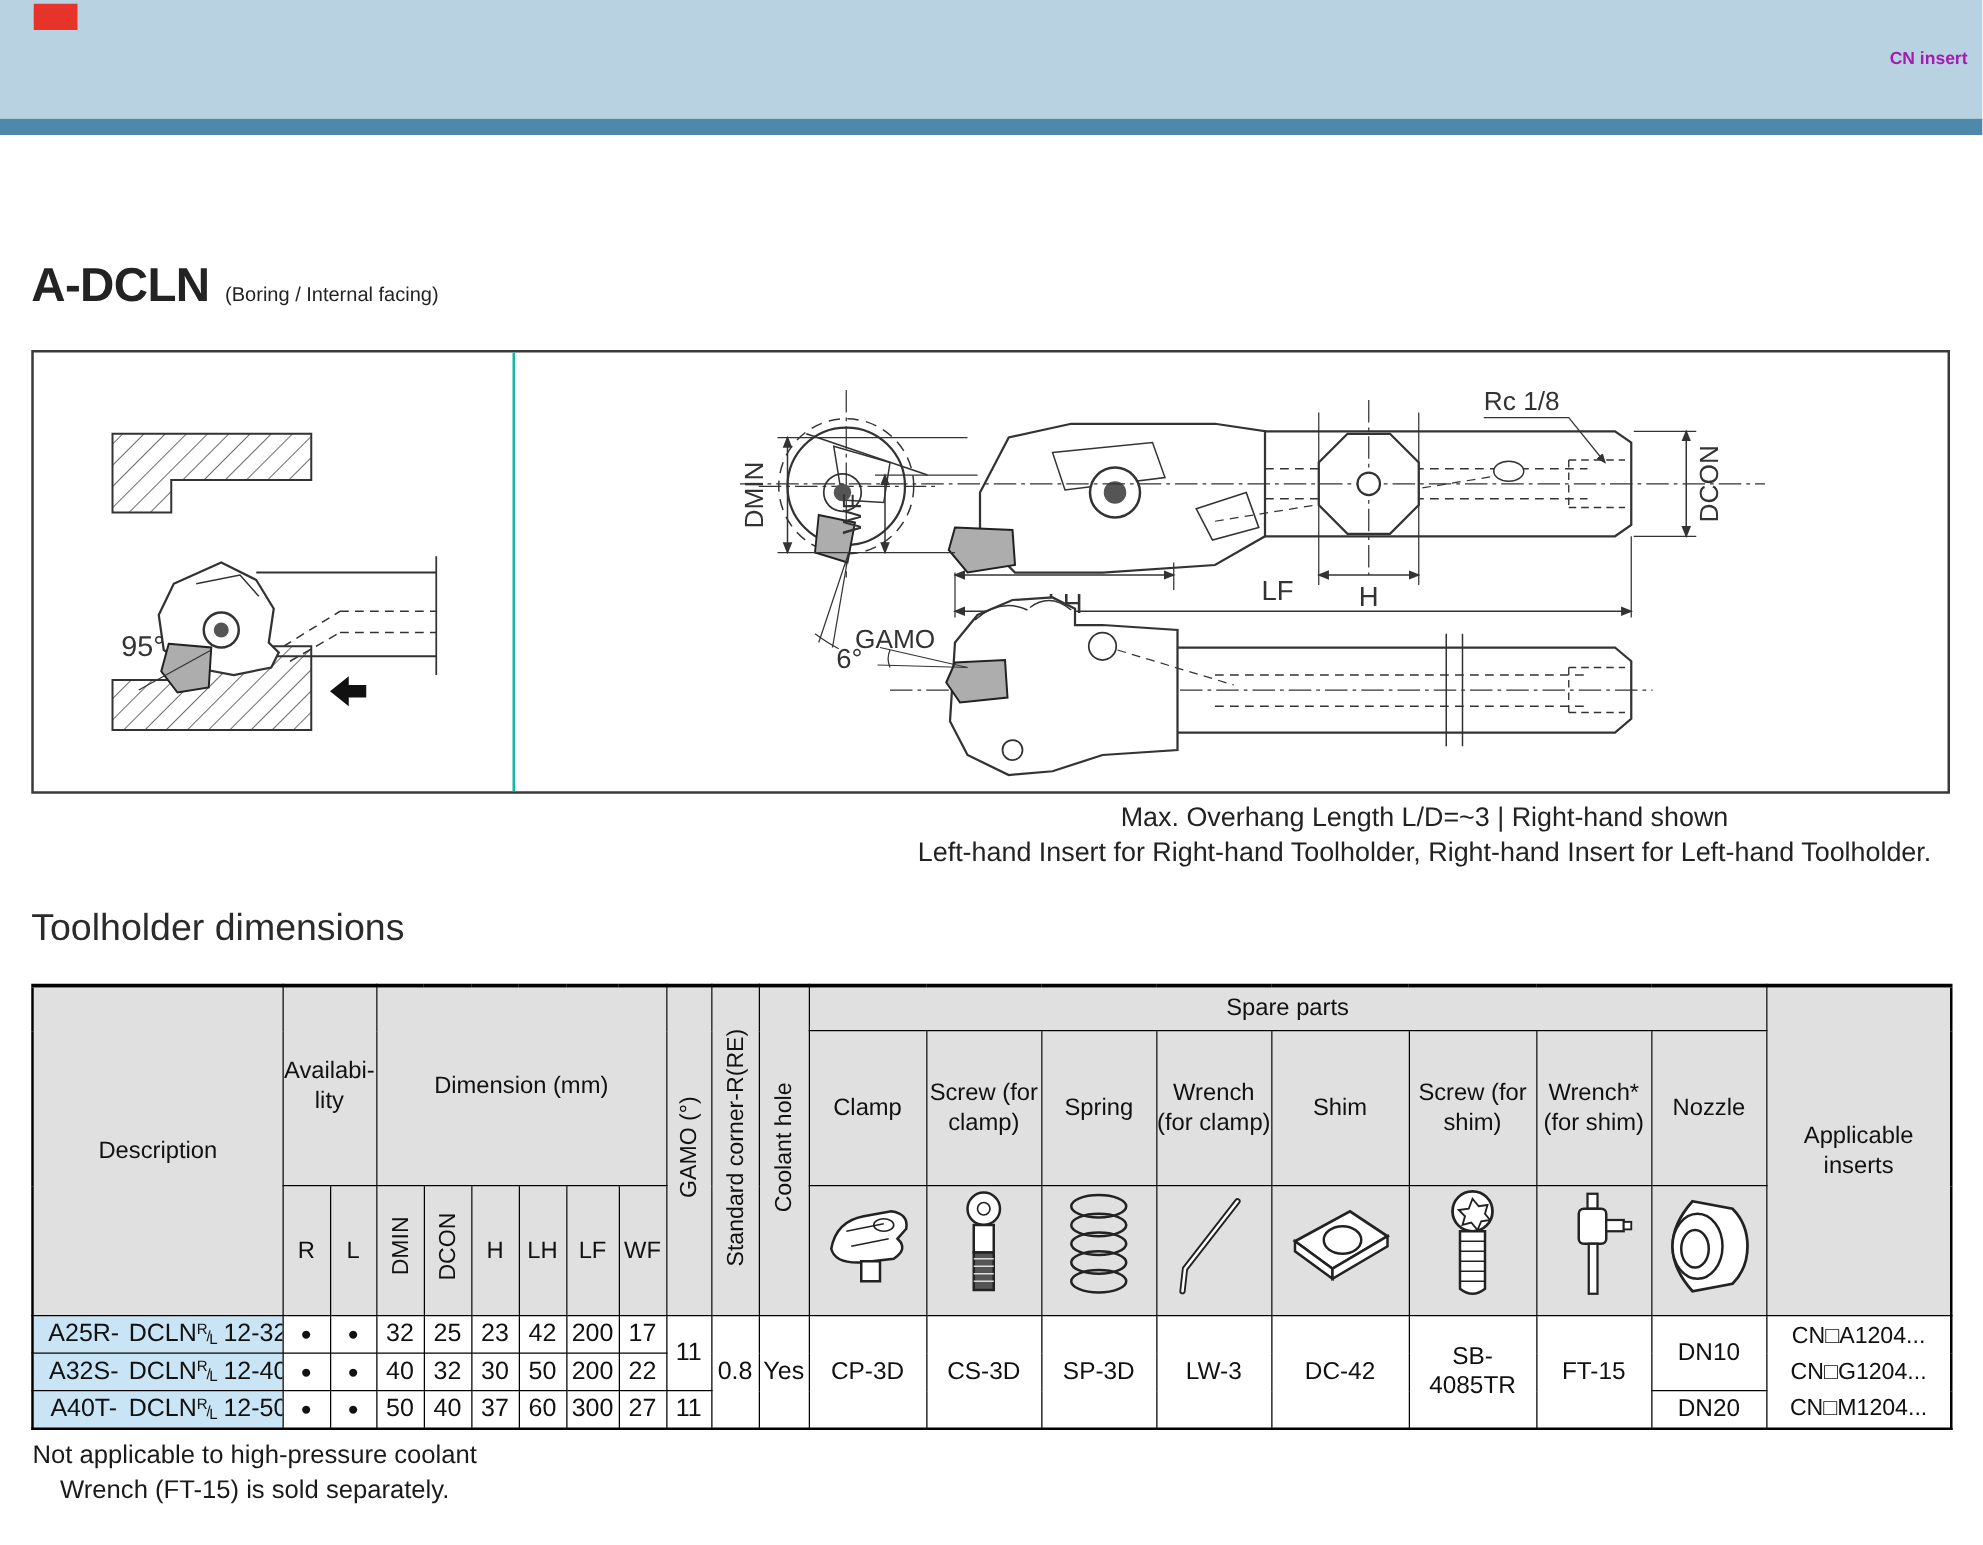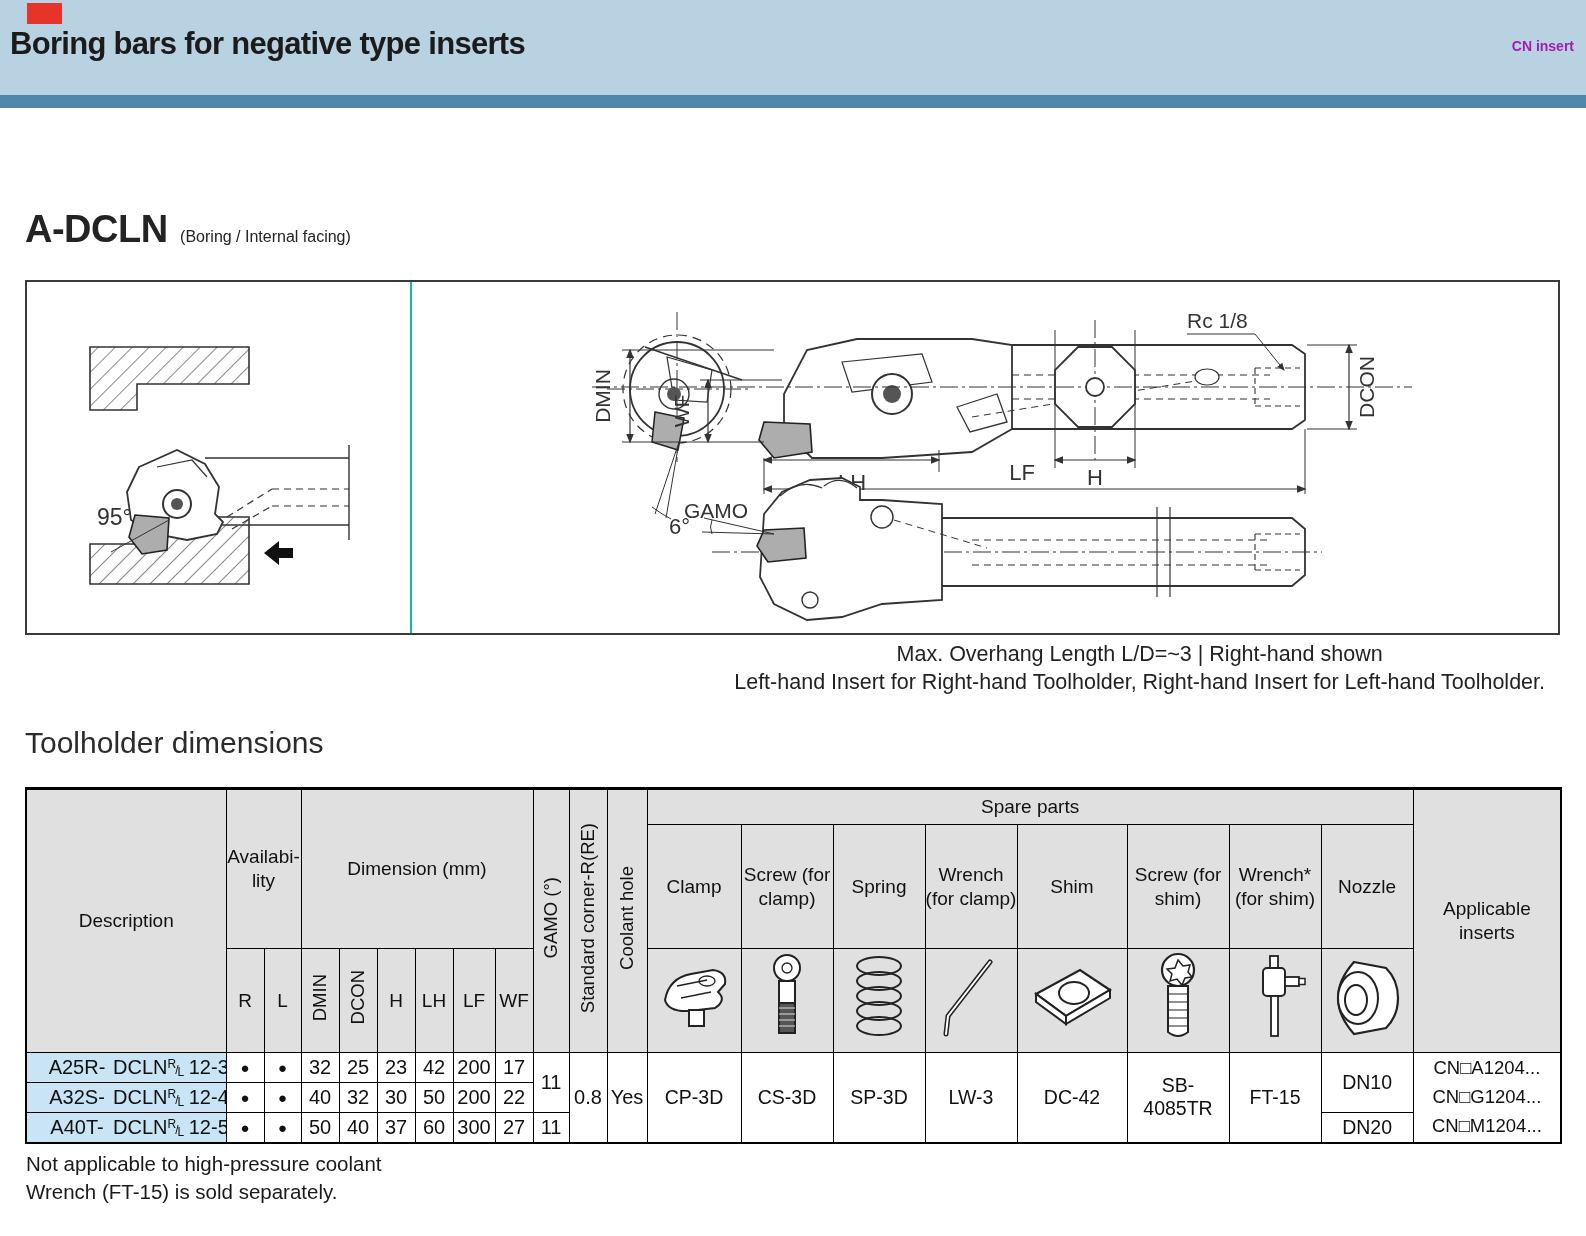--- a/index.html
+++ b/index.html
@@ -35,38 +35,37 @@
   table.tool th,table.tool td{border:1px solid #000;text-align:center;vertical-align:middle;
     padding:0;font-weight:normal;overflow:hidden;}
   table.tool th{background:#e0e0e0;line-height:1.25;}
   tr.hrow1{height:36px;}
   tr.hrow2{height:124px;}
   tr.hrow3{height:104px;}
   tr.drow{height:30px;}
   .rot{writing-mode:vertical-rl;transform:rotate(180deg);white-space:nowrap;display:inline-block;
     font-size:18.5px;line-height:1;}
   td.desc{background:#c9e4f4;text-align:left;font-size:20px;white-space:nowrap;}
-  td.desc .prefix{display:inline-block;width:72px;padding-left:14px;}
+  td.desc .prefix{display:inline-block;width:72px;padding-left:4px;}
   td.desc .rl{font-size:12px;letter-spacing:-1px;}
   td.desc .rl .t{vertical-align:6px;font-size:12px;}
   td.desc .rl .b{vertical-align:-2px;font-size:12px;}
   td.num{font-size:20px;}
   td.dot{font-size:15px;}
   td.part{font-size:19.5px;}
   td.inserts{text-align:left;padding-left:10px;font-size:18.5px;line-height:1.55;}
   th.iconcell{padding:2px 0;}
   
-  .notes{position:absolute;left:26px;top:1150px;font-size:20.5px;line-height:1.38;color:#1a1a1a;}
+  .notes{position:absolute;left:26px;top:1150px;font-size:20.5px;line-height:1.38;color:#1a1a1a;text-align:center;}
 </style>
 </head>
 <body>
 
 <header class="topbar">
   <div class="corner-mark"></div>
-  <h1 class="page-title">Boring bars for negative type inserts</h1>
   <div class="cn-label">CN insert</div>
 </header>
 <div class="stripe"></div>
 
 <div class="sec-title">
   <span class="big">A-DCLN</span>
   <span class="sub">(Boring / Internal facing)</span>
 </div>
 
 <div class="figure-box">

